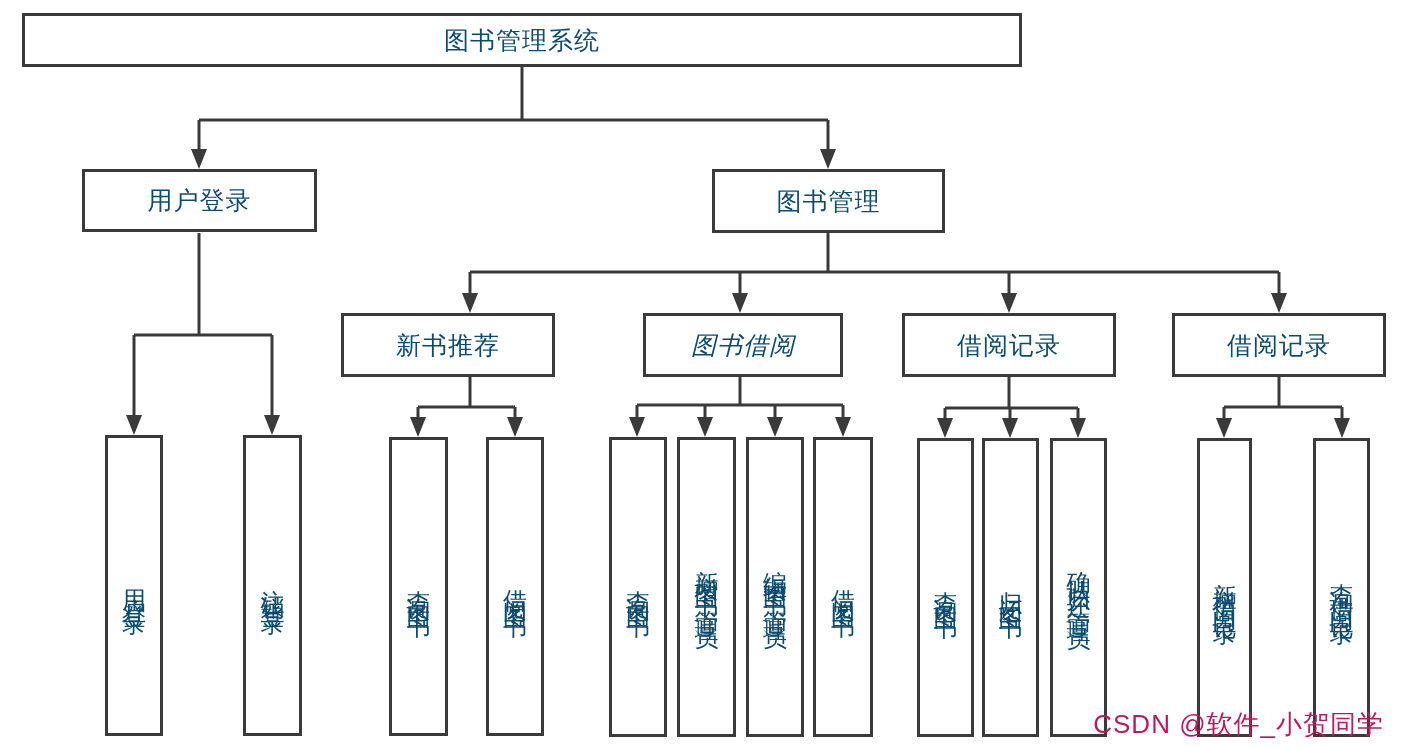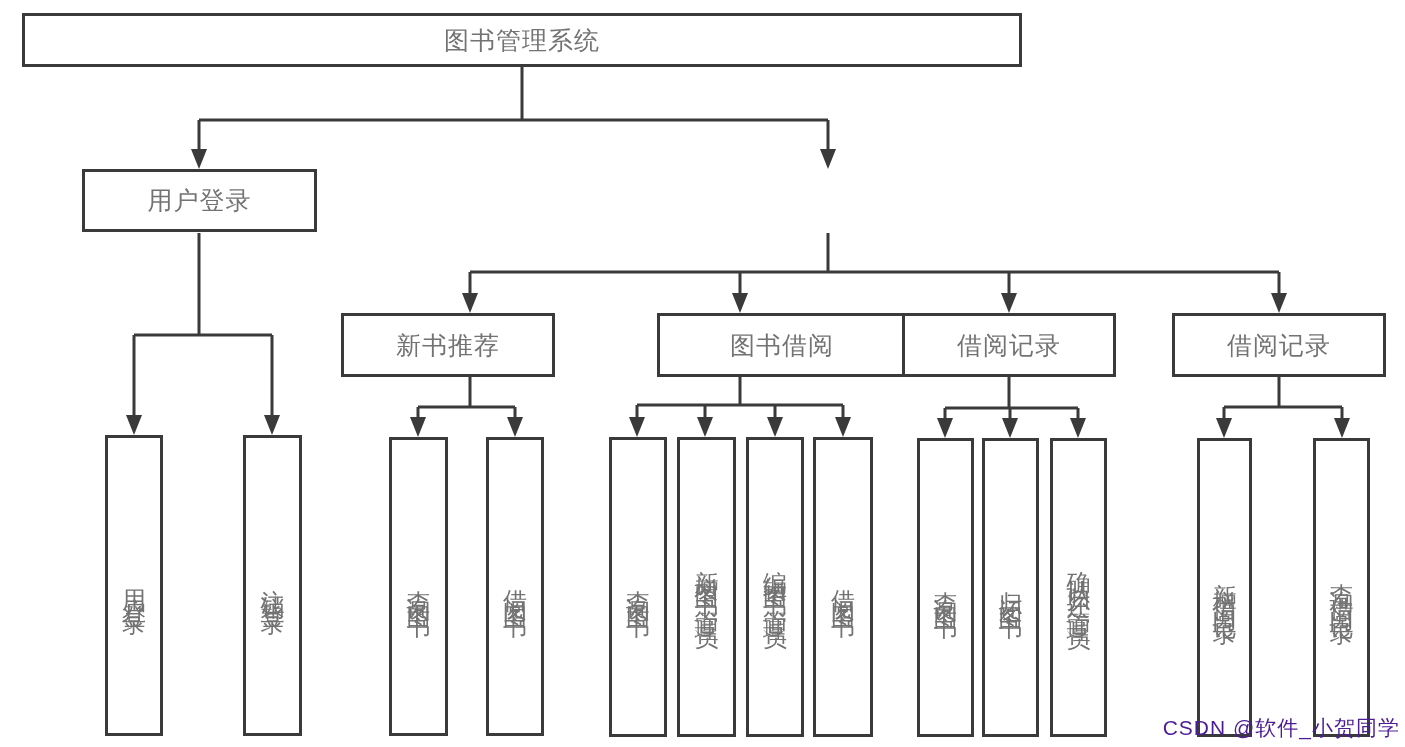--- a/index.html
+++ b/index.html
@@ -4,54 +4,54 @@
 <style>
   html,body { margin:0; padding:0; background:#ffffff; }
   #stage {
     position:relative; width:1405px; height:747px; background:#ffffff;
     font-family:"Liberation Sans","DejaVu Sans",sans-serif; overflow:hidden;
   }
   #wires { position:absolute; left:0; top:0; width:1405px; height:747px; }
   .node {
     position:absolute; box-sizing:border-box; border:3px solid #3a3a3a;
     background:#ffffff; display:flex; align-items:center; justify-content:center;
-    color:#737373;
+    color:#0c4a6e;
   }
   .hnode { font-size:25px; letter-spacing:1px; }
   .vnode { font-size:24px; }
   .vnode span {
     writing-mode:vertical-rl; text-orientation:mixed; letter-spacing:8px;
     line-height:1; white-space:nowrap;
   }
   
   .n-root   { left:22px;  top:13px;  width:1000px; height:54px; }
   
   .n-login  { left:82px;  top:169px; width:235px; height:63px; }
   .n-mgmt   { left:712px; top:169px; width:233px; height:64px; }
   
   .n-rec    { left:341px;  top:313px; width:214px; height:64px; }
-  .n-borrow { left:657px;  top:313px; width:250px; height:64px; }
+  .n-borrow { left:643px;  top:313px; width:200px; height:64px;font-style:italic; }
   .n-cur    { left:902px;  top:313px; width:214px; height:64px; }
   .n-log    { left:1172px; top:313px; width:214px; height:64px; }
   
   .n-a1 { left:105px;  top:435px; width:58px; height:301px; }
   .n-a2 { left:243px;  top:435px; width:59px; height:301px; }
   .n-b1 { left:389px;  top:437px; width:59px; height:299px; }
   .n-b2 { left:486px;  top:437px; width:58px; height:299px; }
   .n-c1 { left:609px;  top:437px; width:58px; height:300px; }
   .n-c2 { left:677px;  top:437px; width:59px; height:300px; }
   .n-c3 { left:746px;  top:437px; width:58px; height:300px; }
   .n-c4 { left:813px;  top:437px; width:60px; height:300px; }
   .n-d1 { left:917px;  top:438px; width:57px; height:299px; }
   .n-d2 { left:982px;  top:438px; width:57px; height:299px; }
   .n-d3 { left:1050px; top:438px; width:57px; height:299px; }
   .n-e1 { left:1197px; top:438px; width:55px; height:299px; }
   .n-e2 { left:1313px; top:438px; width:57px; height:299px; }
   .watermark {
-    position:absolute; right:5px; bottom:5px; font-size:21px; color:#4c1d95;
+    position:absolute; right:21px; bottom:5px; font-size:26px; color:#be185d;
     letter-spacing:1px; z-index:5;
   }
 </style>
 </head>
 <body>
 
 <div id="stage">
 
   <svg id="wires" viewBox="0 0 1405 747" xmlns="http://www.w3.org/2000/svg">
     <path fill="none" stroke="#3a3a3a" stroke-width="3" d="
@@ -81,20 +81,21 @@
       <polygon points="1002,418 1018,418 1010,438"></polygon>
       <polygon points="1070,418 1086,418 1078,438"></polygon>
       <polygon points="1216,418 1232,418 1224,438"></polygon>
       <polygon points="1334,418 1350,418 1342,438"></polygon>
     </g>
   </svg>
 
   <div class="node hnode n-root">图书管理系统</div>
 
   <div class="node hnode n-login">用户登录</div>
+  <div class="node hnode n-mgmt">图书管理</div>
 
   <div class="node hnode n-rec">新书推荐</div>
   <div class="node hnode n-borrow">图书借阅</div>
   <div class="node hnode n-cur">借阅记录</div>
   <div class="node hnode n-log">借阅记录</div>
 
   <div class="node vnode n-a1">
     <span>用户登录</span>
     </div>
   <div class="node vnode n-a2">

